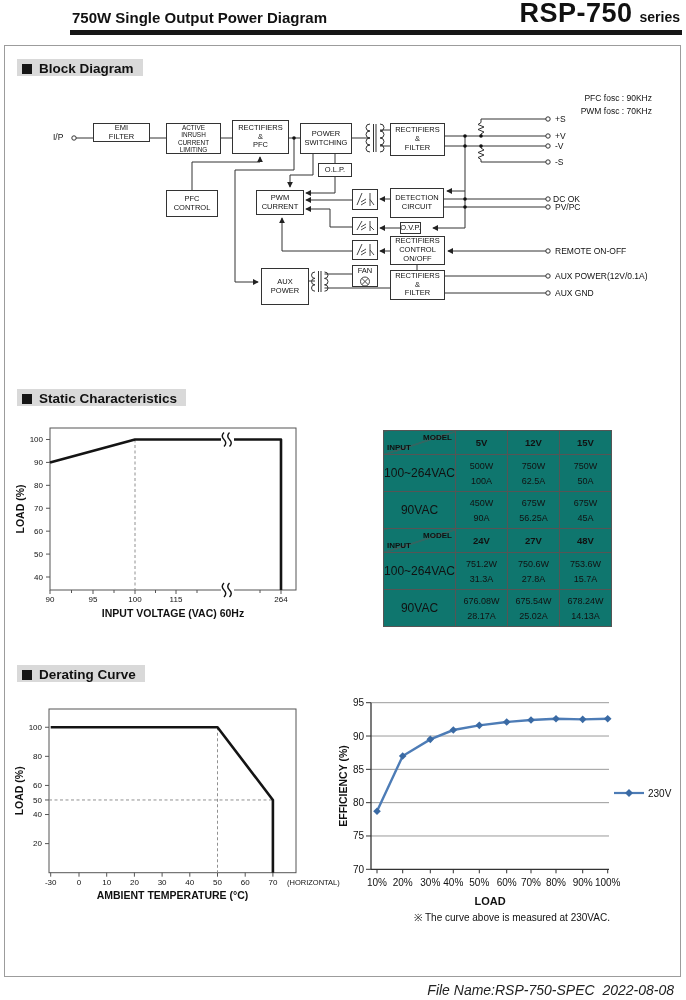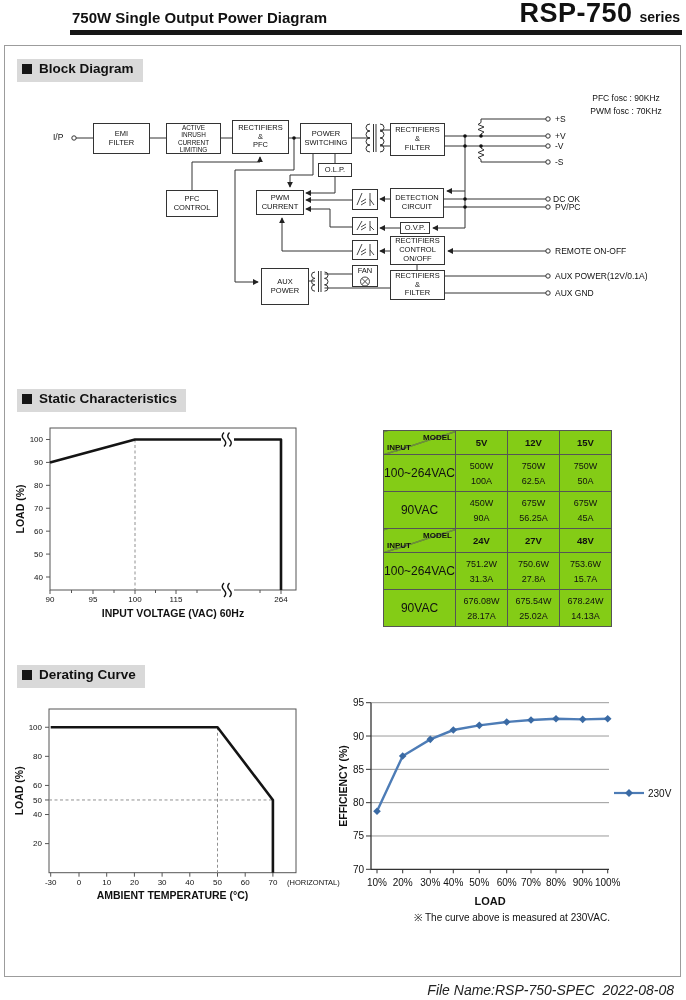--- a/index.html
+++ b/index.html
@@ -6,29 +6,29 @@
 body{background:#fff}
 .page{position:relative;width:686px;height:1000px;background:#fff;font-family:"Liberation Sans",sans-serif;color:#111;overflow:hidden}
 svg{font-family:"Liberation Sans",sans-serif}
 .layer{position:absolute;left:0;top:0;pointer-events:none;z-index:3}
 .hdr-title{position:absolute;left:72px;top:9px;font-size:15px;font-weight:bold}
 .brand{position:absolute;right:6px;top:0;display:flex;align-items:flex-end;gap:7px;z-index:2}
 .brand-main{font-size:27px;font-weight:bold;line-height:1;letter-spacing:.5px}
 .brand-suffix{font-size:14px;font-weight:bold;padding-bottom:2px}
 .hdr-rule{position:absolute;left:70px;top:30px;width:612px;height:5px;background:#161616}
 .content-frame{position:absolute;left:4px;top:45px;width:677px;height:932px;border:1.5px solid #9c9c9c;z-index:1}
-.sec-label{position:absolute;display:flex;align-items:center;background:#d9d9d9;font-weight:bold;font-size:13.5px;padding:2px 9px 6px 5px;z-index:2;white-space:nowrap}
+.sec-label{position:absolute;display:flex;align-items:center;background:#d9d9d9;font-weight:bold;font-size:13.5px;padding:2px 9px 0 5px;z-index:2;white-space:nowrap}
 .sq{width:10px;height:10px;background:#151515;margin-right:7px;flex:0 0 auto}
 .bb{position:absolute;border:1px solid #333;background:#fff;display:flex;align-items:center;justify-content:center;text-align:center;font-size:7.5px;line-height:1.18;white-space:pre-line;z-index:2}
 .bb.small{font-size:6.4px;line-height:1.12}
 .fanbox{flex-direction:column;justify-content:flex-start;padding-top:1px}
 .io-label{position:absolute;font-size:8.5px;white-space:nowrap;z-index:2}
-.fosc{position:absolute;left:580px;width:92px;text-align:center;font-size:8.5px;z-index:2}
+.fosc{position:absolute;left:560px;width:92px;text-align:right;font-size:8.5px;z-index:2}
 .tbl-wrap{position:absolute;left:383px;top:430px;z-index:2}
-table{border-collapse:collapse;table-layout:fixed;background:#84cc16}
+table{border-collapse:collapse;table-layout:fixed;background:#0f766e}
 td{border:1px solid #555;text-align:center;vertical-align:middle;padding:0;font-size:9px}
 tr.hdr td{height:24px;font-weight:bold;font-size:9.5px}
 tr.data td{height:37px}
 .inputcell{font-size:12px}
 .corner{position:relative;background-image:linear-gradient(to bottom right,transparent 48.8%,#555 48.8%,#555 51.2%,transparent 51.2%)}
 .c-top{position:absolute;top:2px;right:3px;font-size:8px;font-weight:bold}
 .c-bot{position:absolute;bottom:2px;left:3px;font-size:8px;font-weight:bold}
 .cellv span{display:block}
 .cellv .w{margin-bottom:5px}
 .footer{position:absolute;right:12px;top:982px;font-size:14px;font-style:italic;white-space:pre;color:#222}
@@ -56,21 +56,21 @@
   </div>
   <div class="sec-label" style="left:17px;top:665px">
     <span class="sq"></span>
     <span>Derating Curve</span>
   </div>
 
   <div class="io-label" style="left:53px;top:132px">I/P</div>
   <div class="fosc" style="top:93px">PFC fosc : 90KHz</div>
   <div class="fosc" style="top:106px">PWM fosc : 70KHz</div>
 
-  <div class="bb" style="left:93px;top:123px;width:57px;height:31px">EMI
+  <div class="bb" style="left:93px;top:123px;width:57px;height:19px">EMI
 FILTER</div>
   <div class="bb small" style="left:166px;top:123px;width:55px;height:31px">ACTIVE
 INRUSH
 CURRENT
 LIMITING</div>
   <div class="bb" style="left:232px;top:120px;width:57px;height:34px">RECTIFIERS
 &amp;
 PFC</div>
   <div class="bb" style="left:300px;top:123px;width:52px;height:31px">POWER
 SWITCHING</div>
@@ -79,21 +79,21 @@
 FILTER</div>
   <div class="bb" style="left:318px;top:163px;width:34px;height:14px">O.L.P.</div>
   <div class="bb" style="left:166px;top:190px;width:52px;height:27px">PFC
 CONTROL</div>
   <div class="bb" style="left:256px;top:190px;width:48px;height:25px">PWM
 CURRENT</div>
   <div class="bb" style="left:352px;top:189px;width:26px;height:21px"></div>
   <div class="bb" style="left:390px;top:188px;width:54px;height:30px">DETECTION
 CIRCUIT</div>
   <div class="bb" style="left:352px;top:217px;width:26px;height:18px"></div>
-  <div class="bb" style="left:400px;top:222px;width:30px;height:12px">O.V.P.</div>
+  <div class="bb" style="left:400px;top:222px;width:21px;height:12px">O.V.P.</div>
   <div class="bb" style="left:352px;top:240px;width:26px;height:20px"></div>
   <div class="bb" style="left:390px;top:236px;width:55px;height:29px">RECTIFIERS
 CONTROL
 ON/OFF</div>
   <div class="bb" style="left:261px;top:268px;width:48px;height:37px">AUX
 POWER</div>
   <div class="bb fanbox" style="left:352px;top:265px;width:26px;height:22px">
     <span>FAN</span>
   </div>
   <div class="bb" style="left:390px;top:270px;width:55px;height:30px">RECTIFIERS

